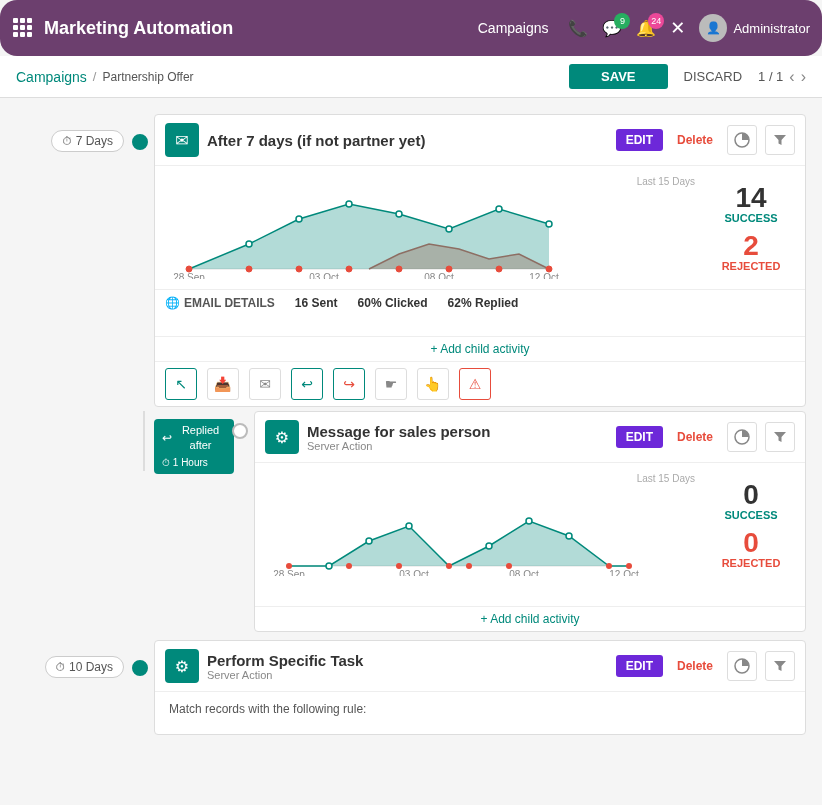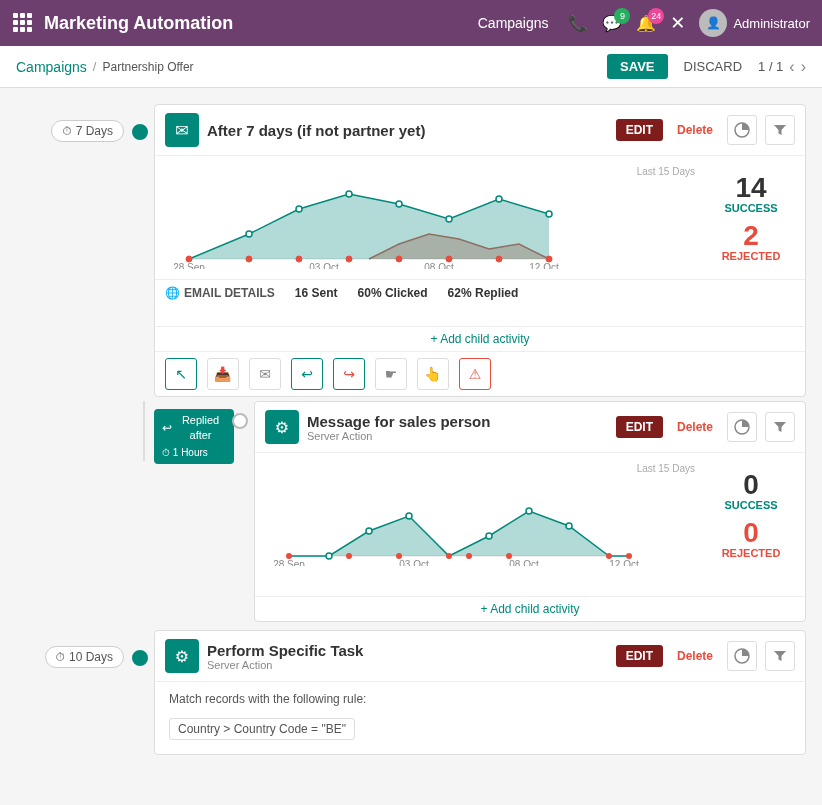--- a/index.html
+++ b/index.html
@@ -5,21 +5,22 @@
     * { box-sizing: border-box; margin: 0; padding: 0; }
     body { font-family: Arial, sans-serif; font-size: 13px; background: #f5f5f5; width: 822px; min-height: 805px; }
 
     
     .topnav {
       background: #6c3f6e;
       color: white;
       display: flex;
       align-items: center;
       padding: 0 12px;
-      height: 46px;
+      height: 56px;
+      border-radius: 17px;
     }
     .topnav-grid { margin-right: 12px; }
     .topnav-title { font-size: 18px; font-weight: bold; color: white; flex: 1; }
     .topnav-campaigns { color: white; font-size: 14px; margin: 0 20px; }
     .topnav-icons { display: flex; align-items: center; gap: 14px; }
     .topnav-icon { color: white; font-size: 16px; position: relative; cursor: pointer; }
     .badge {
       position: absolute;
       top: -6px;
       right: -8px;
@@ -44,21 +45,21 @@
       border-bottom: 1px solid #ddd;
       display: flex;
       align-items: center;
       justify-content: space-between;
     }
     .breadcrumb { display: flex; align-items: center; gap: 6px; }
     .breadcrumb-link { color: #00897b; font-size: 14px; font-weight: 500; cursor: pointer; }
     .breadcrumb-sep { color: #999; }
     .breadcrumb-current { color: #555; font-size: 12px; }
     .breadcrumb-actions { display: flex; align-items: center; gap: 8px; }
-    .btn-save { background: #00897b; color: white; border: none; padding: 5px 13px; border-radius: 3px; cursor: pointer; font-size: 13px; font-weight: bold; }
+    .btn-save { background: #00897b; color: white; border: none; padding: 5px 32px; border-radius: 3px; cursor: pointer; font-size: 13px; font-weight: bold; }
     .btn-discard { background: none; border: none; color: #555; cursor: pointer; font-size: 13px; padding: 5px 8px; }
     .nav-pagination { display: flex; align-items: center; gap: 6px; color: #555; font-size: 13px; }
     .nav-arrow { cursor: pointer; color: #888; font-size: 16px; border: none; background: none; }
 
     
     .main-content { padding: 16px; }
     .days-badge {
       background: white;
       border: 1px solid #ccc;
       border-radius: 12px;
@@ -97,21 +98,21 @@
       display: flex;
       align-items: center;
       justify-content: center;
       color: white;
       font-size: 16px;
       flex-shrink: 0;
     }
     .card-title { font-size: 15px; font-weight: bold; color: #333; flex: 1; }
     .card-subtitle { font-size: 11px; color: #888; }
     .card-title-block { flex: 1; }
-    .btn-edit { background: #7f1d1d; color: white; border: none; padding: 4px 10px; border-radius: 3px; cursor: pointer; font-size: 12px; font-weight: bold; }
+    .btn-edit { background: #6d28d9; color: white; border: none; padding: 4px 10px; border-radius: 3px; cursor: pointer; font-size: 12px; font-weight: bold; }
     .btn-delete { background: none; border: none; color: #e74c3c; cursor: pointer; font-size: 12px; font-weight: bold; padding: 4px 6px; }
     .btn-chart { background: none; border: 1px solid #ddd; width: 30px; height: 30px; border-radius: 3px; cursor: pointer; display: flex; align-items: center; justify-content: center; color: #888; }
     .btn-filter { background: none; border: 1px solid #ddd; width: 30px; height: 30px; border-radius: 3px; cursor: pointer; display: flex; align-items: center; justify-content: center; color: #888; }
 
     
     .card-chart { padding: 10px 14px; display: flex; gap: 16px; }
     .chart-container { flex: 1; position: relative; }
     .chart-label { font-size: 10px; color: #aaa; text-align: right; margin-bottom: 2px; }
     .chart-svg { display: block; }
     .chart-stats { display: flex; flex-direction: column; justify-content: center; gap: 8px; min-width: 80px; text-align: center; }
@@ -492,19 +493,18 @@
             </svg>
           </button>
           <button class="btn-filter">
             <svg width="14" height="14" viewBox="0 0 14 14">
               <path d="M1 2h12l-4.5 5v5l-3-1.5V7Z" fill="#888"></path>
             </svg>
           </button>
         </div>
         <div class="card-body">
           <p style="color:#555; font-size:12px; margin-bottom:8px;">Match records with the following rule:</p>
-          <div class="filter-rule">Country &gt; Country Code  =  "BE"</div>
         </div>
       </div>
     </div>
   </div>
 
 </div>
 
 </body></html>

